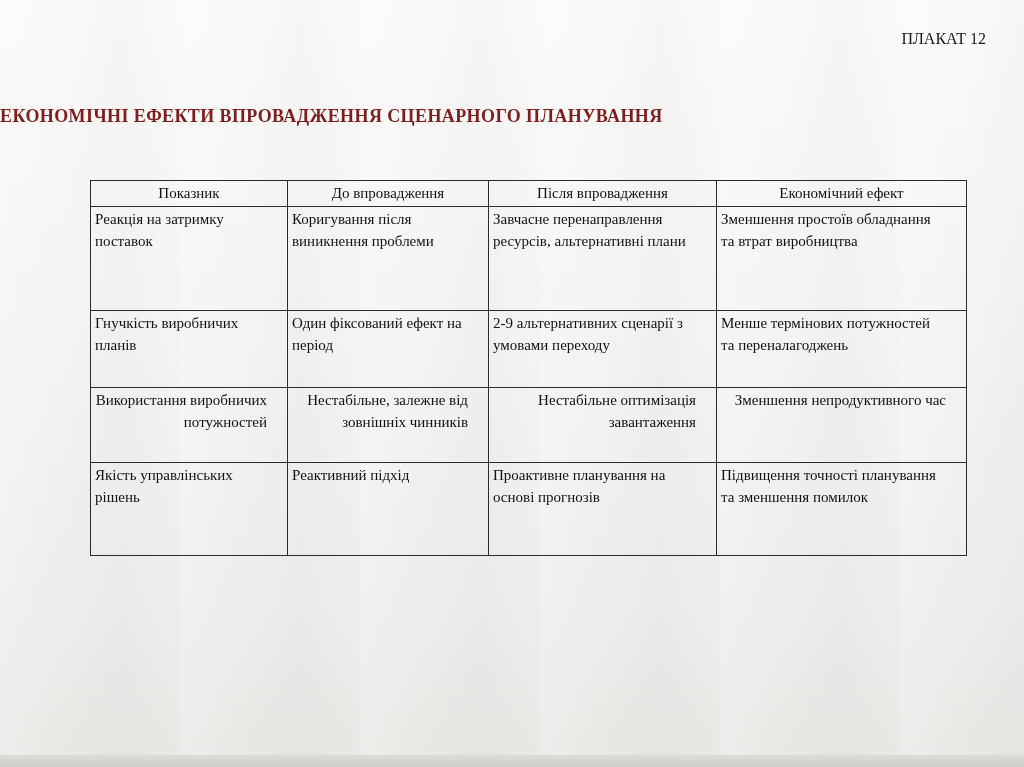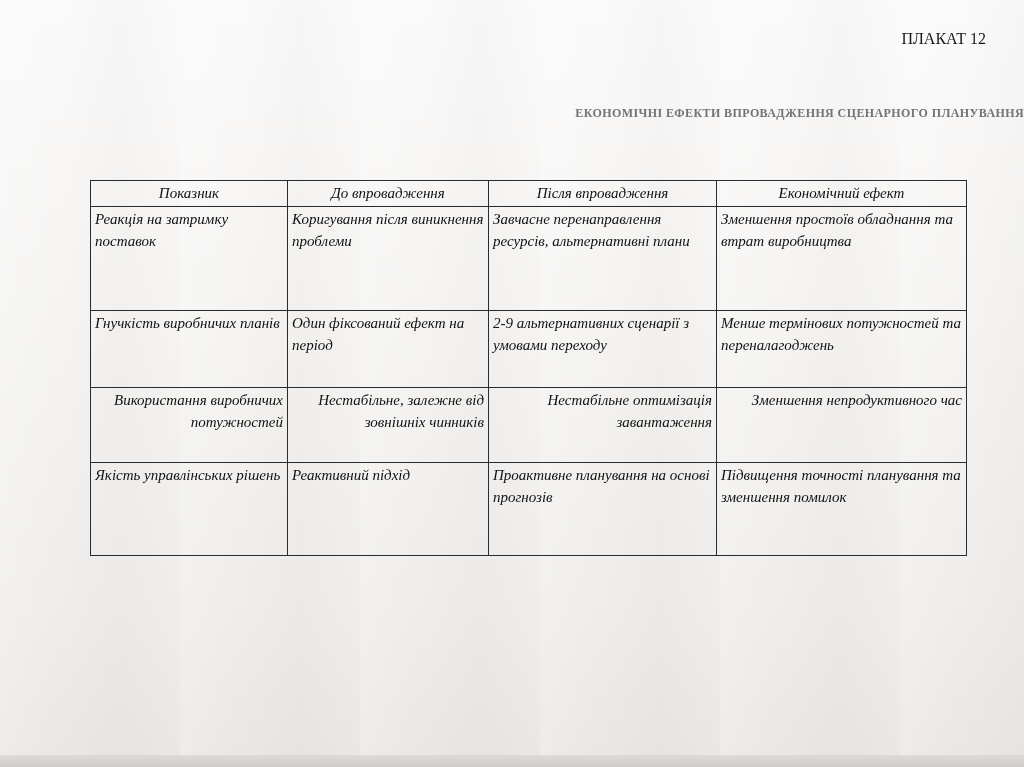--- a/index.html
+++ b/index.html
@@ -40,42 +40,41 @@
     font-size: 16px;
     color: #1a1a1a;
     margin-left: 48px;
   }
   .slide-title {
     position: absolute;
     top: 106px;
     left: 0;
     width: 100%;
     margin: 0;
-    text-align: right;
-    font-size: 12px;
+    text-align: left;
+    font-size: 18px;
     font-weight: bold;
     letter-spacing: 0.4px;
-    color: #737373;
+    color: #7f1d1d;
   }
   table.effects-table {
     position: absolute;
     left: 90px;
     top: 180px;
     width: 876px;
     border-collapse: collapse;
     table-layout: fixed;
     background: transparent;
-    font-style: italic;
   }
   table.effects-table th,
   table.effects-table td {
     border: 1px solid #2b2b2b;
     font-size: 15px;
     line-height: 1.5;
-    padding: 1px 4px 2px 4px;
+    padding: 1px 20px 2px 4px;
     vertical-align: top;
     text-align: left;
     word-wrap: break-word;
   }
   table.effects-table th {
     font-weight: normal;
     text-align: center;
     vertical-align: middle;
     height: 20px;
     padding: 1px 4px;

